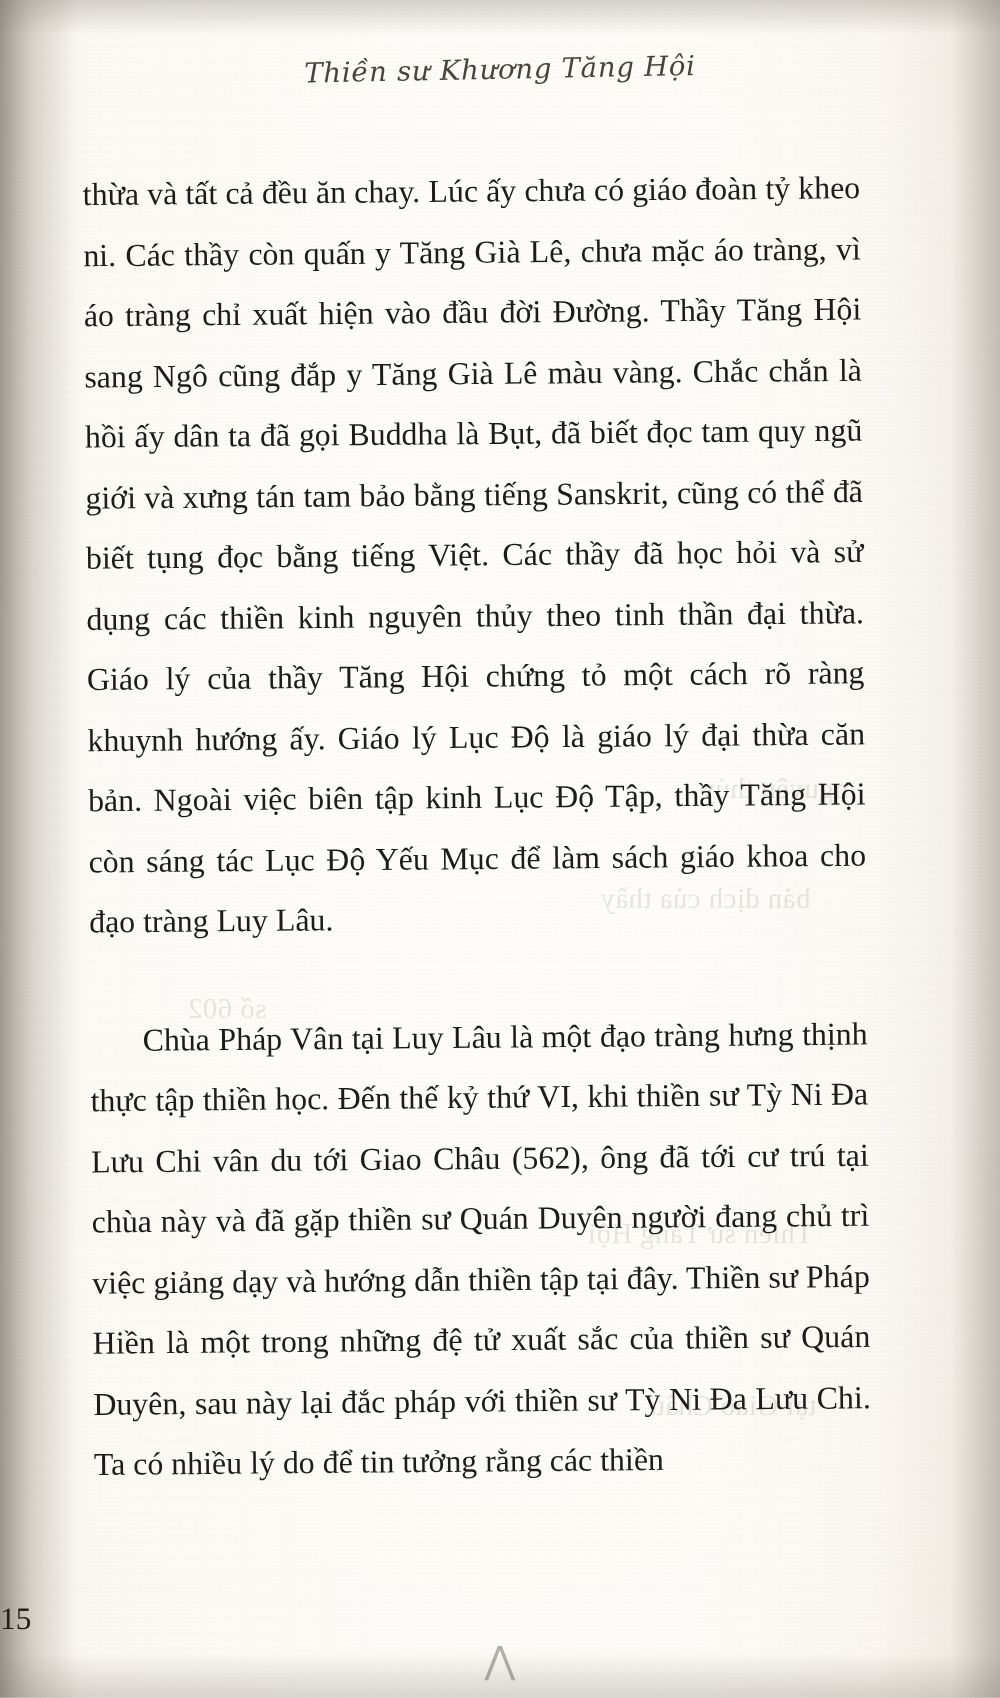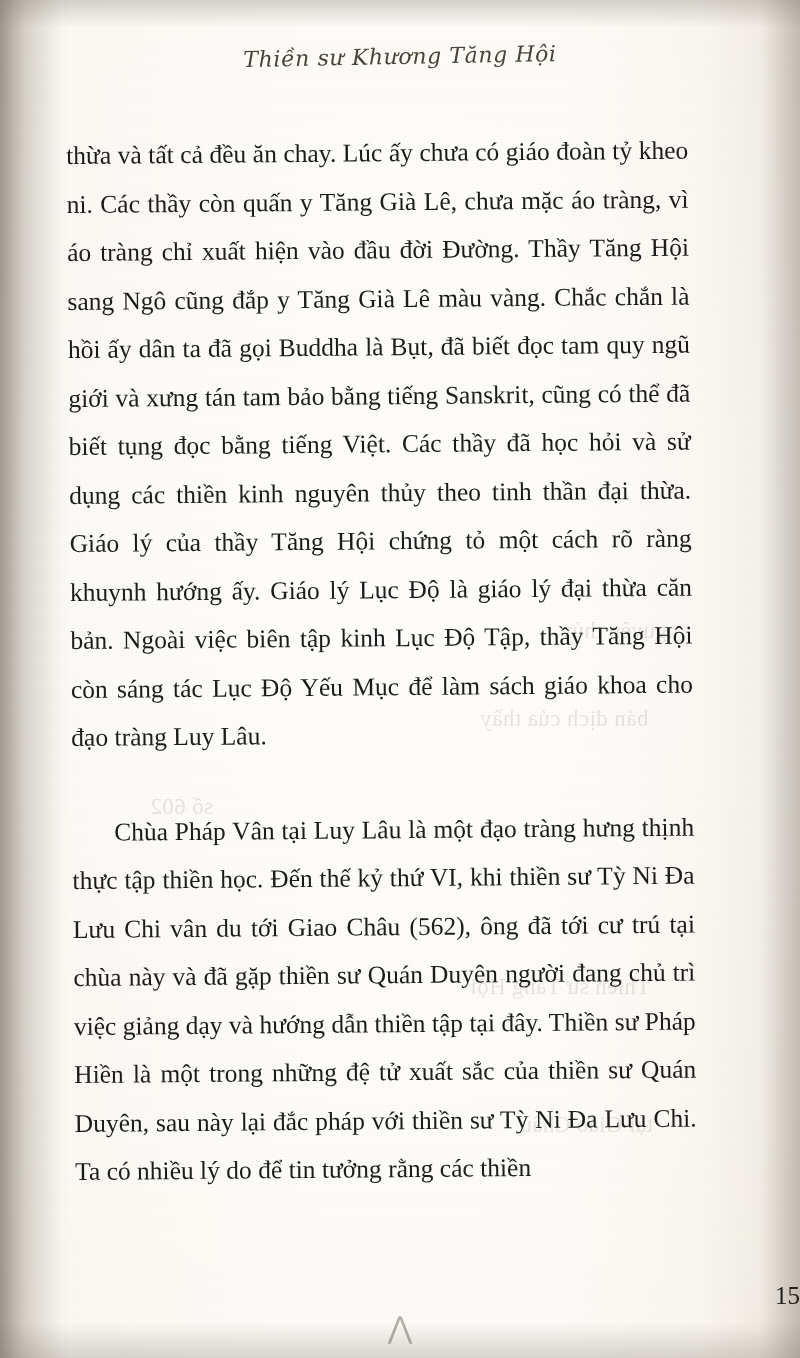--- a/index.html
+++ b/index.html
@@ -103,21 +103,21 @@
     text-indent: 42px;
     margin-top: 46px;
   }
 
   
   #page-number {
     position: absolute;
     left: 0;
     top: 1282px;
     width: 800px;
-    text-align: right;
+    text-align: left;
     font-size: 25px;
     color: #23201c;
   }
 
   
   #folio-mark {
     position: absolute;
     left: 0;
     top: 1310px;
     width: 800px;

